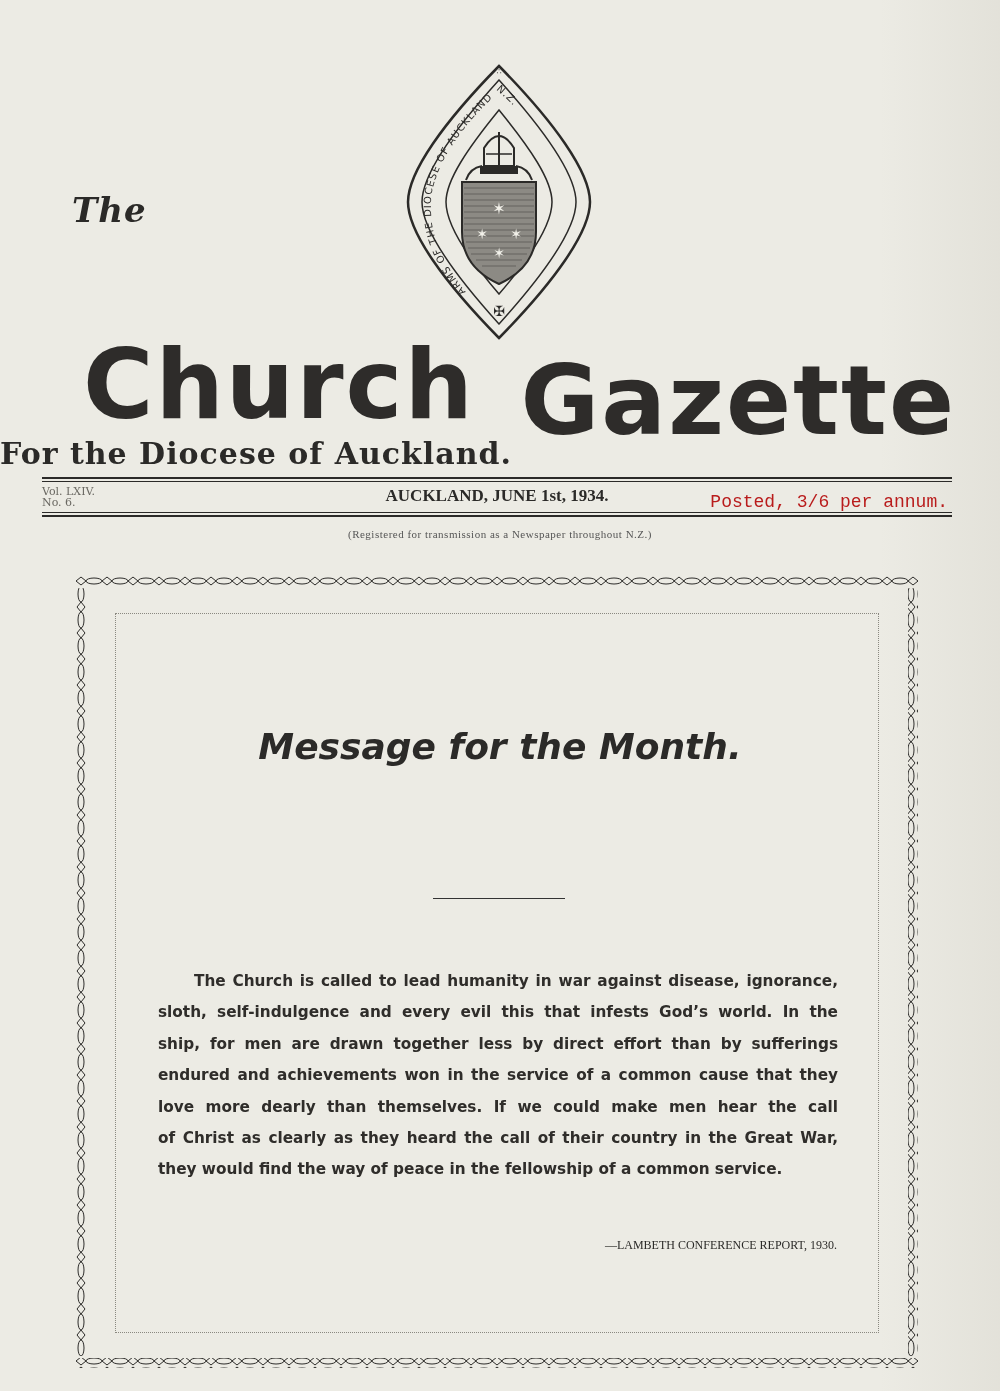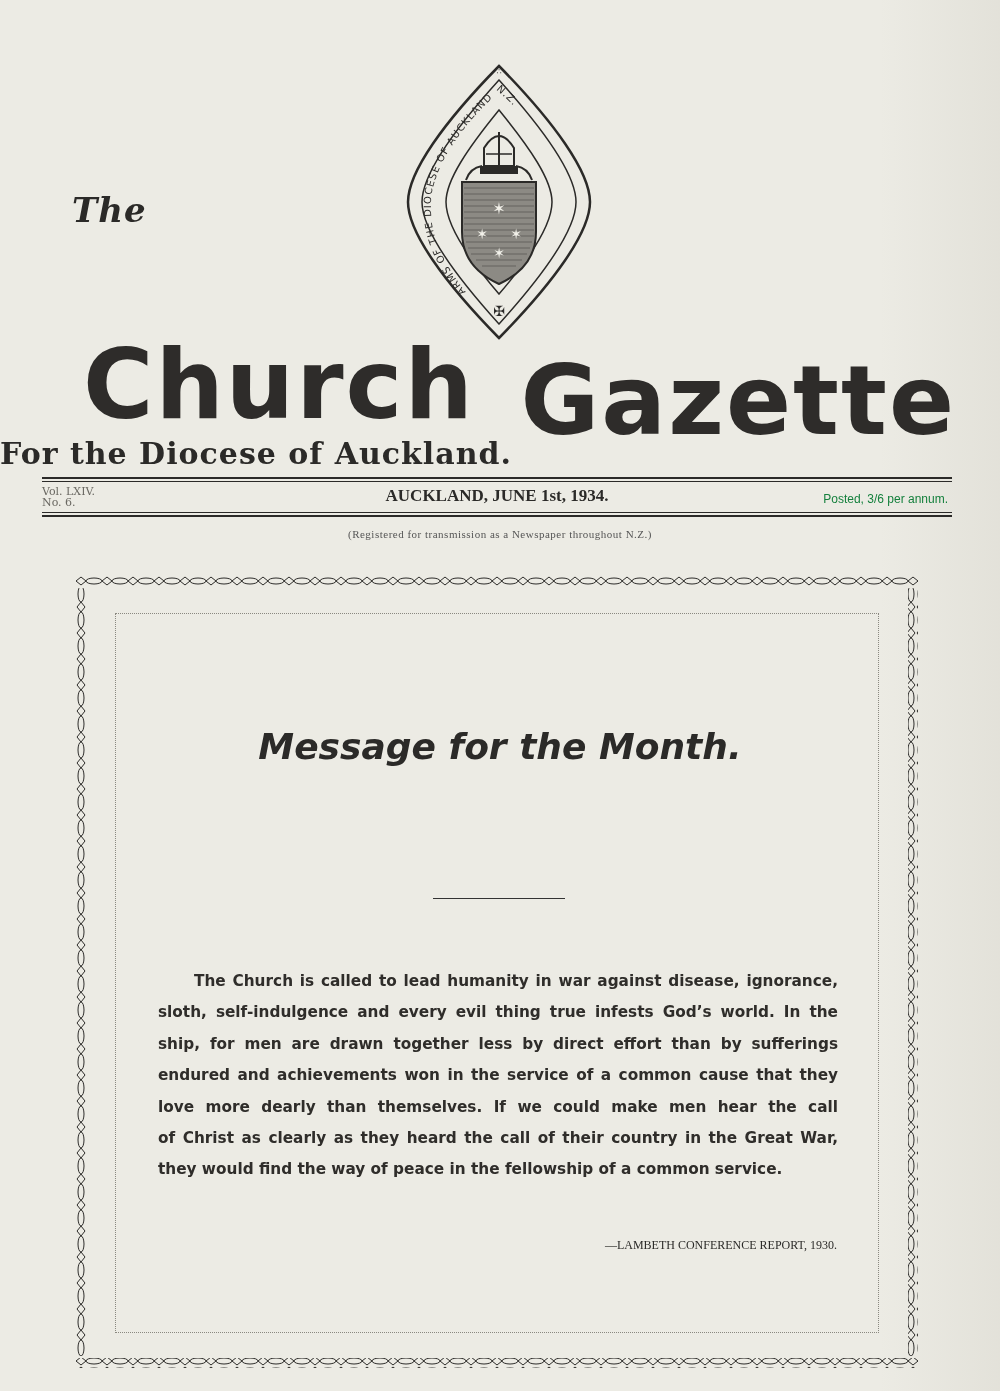--- a/index.html
+++ b/index.html
@@ -39,22 +39,22 @@
     position: absolute; top: 484px; left: 42px; width: 910px; height: 30px;
   }
   .vol {
     position: absolute; left: 0; top: 2px; font-size: 11px; line-height: 11px; color: #6a6862;
   }
   .dateline {
     position: absolute; left: 0; width: 910px; top: 2px; text-align: center;
     font-family: "Liberation Serif", serif; font-weight: bold; font-size: 17px; color: #2b2a28;
   }
   .posted {
-    position: absolute; right: 4px; top: 8px; font-family: Liberation Sans, sans-serif;
-    font-size: 12px; color: #15803d;
+    position: absolute; right: 4px; top: 8px; font-family: Liberation Mono, monospace;
+    font-size: 18px; color: #b91c1c;
   }
   .registered {
     position: absolute; top: 528px; left: 0; width: 1000px; text-align: center;
     font-family: "Liberation Serif", serif; font-size: 11px; color: #555; letter-spacing: 0.5px;
   }
   .frame-outer {
     position: absolute; left: 76px; top: 576px; width: 842px; height: 792px;
   }
   .frame-inner {
     position: absolute; left: 115px; top: 613px; width: 762px; height: 718px;
@@ -177,21 +177,21 @@
 </svg>
 
 <div class="frame-inner"></div>
 
 <div class="msg-title">Message for the Month.</div>
 
 <div class="short-rule"></div>
 
 <div class="body-text">
   <span class="line first">The Church is called to lead humanity in war against disease, ignorance,</span>
-  <span class="line">sloth, self-indulgence and every evil thing true infests God’s world. In the</span>
+  <span class="line">sloth, self-indulgence and every evil this that infests God’s world. In the</span>
   <span class="line">ship, for men are drawn together less by direct effort than by sufferings</span>
   <span class="line">endured and achievements won in the service of a common cause that they</span>
   <span class="line">love more dearly than themselves. If we could make men hear the call</span>
   <span class="line">of Christ as clearly as they heard the call of their country in the Great War,</span>
   <span class="line last">they would find the way of peace in the fellowship of a common service.</span>
 </div>
 
 <div class="attribution">—LAMBETH CONFERENCE REPORT, 1930.</div>
 
 </body></html>

